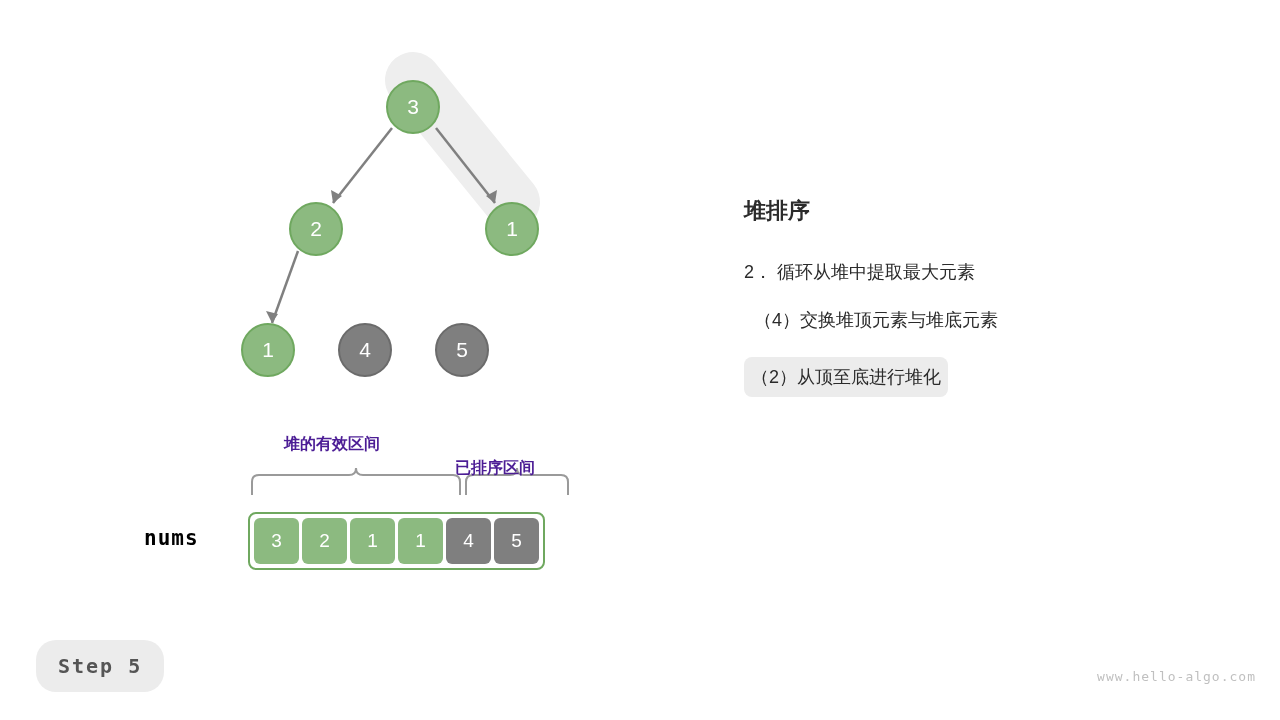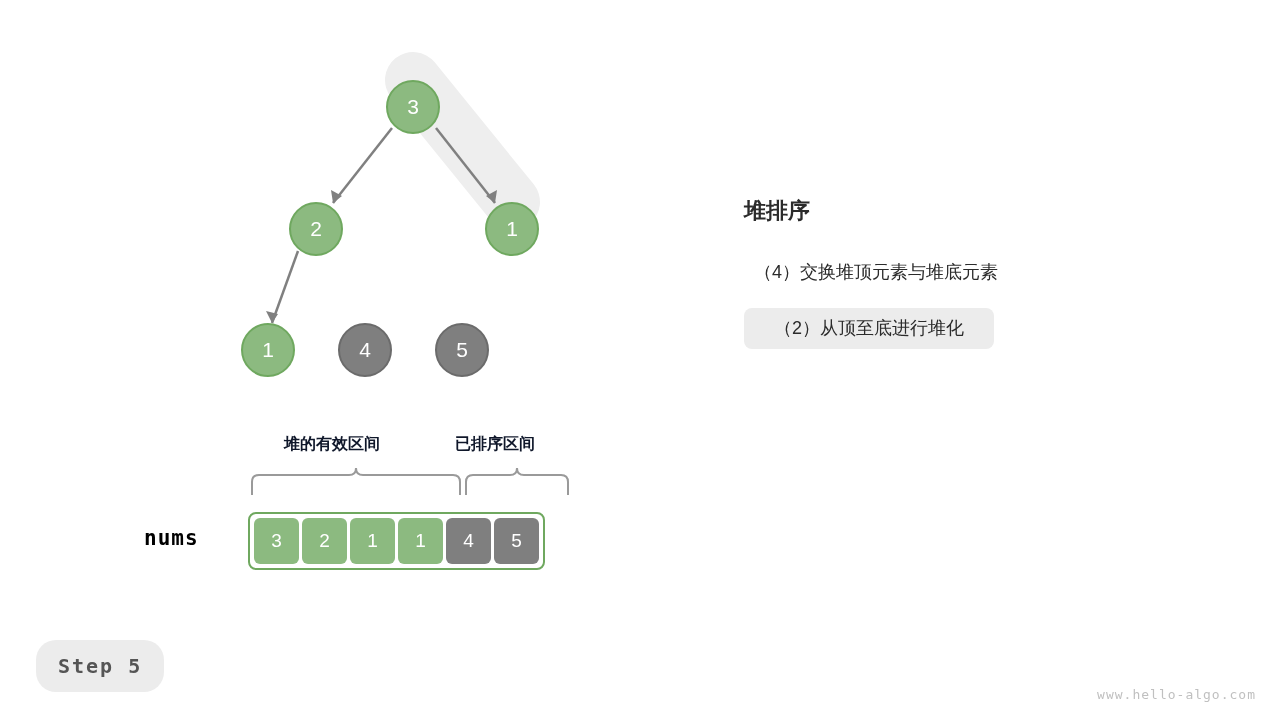--- a/index.html
+++ b/index.html
@@ -46,21 +46,21 @@
   .node.gray {
     background: #7f7f7f;
     border: 2px solid #6b6b6b;
   }
 
   
   .region-label {
     position: absolute;
     font-size: 16px;
     font-weight: bold;
-    color: #0f172a;
+    color: #4c1d95;
     white-space: nowrap;
   }
 
   
   .nums-label {
     position: absolute;
     left: 144px;
     top: 526px;
     font-family: "DejaVu Sans Mono", "Liberation Mono", monospace;
     font-size: 21px;
@@ -111,21 +111,21 @@
     margin-bottom: 24px;
     line-height: 1.35;
   }
   .step-line.sub {
     margin-left: 10px;
   }
   .step-line.highlight {
     display: inline-block;
     background: #ececec;
     border-radius: 8px;
-    padding: 8px 30px;
+    padding: 8px 7px;
     margin-left: 0px;
     margin-bottom: 0;
   }
 
   
   .step-badge {
     position: absolute;
     left: 36px;
     top: 640px;
     background: #ececec;
@@ -135,21 +135,21 @@
     font-size: 20px;
     font-weight: bold;
     color: #555555;
     letter-spacing: 2px;
   }
 
   
   .watermark {
     position: absolute;
     right: 24px;
-    bottom: 18px;
+    bottom: 36px;
     font-family: "DejaVu Sans Mono", "Liberation Mono", monospace;
     font-size: 13px;
     color: #c0c0c0;
     letter-spacing: 1px;
   }
 </style>
 </head>
 <body>
 
 <div class="stage">
@@ -184,21 +184,21 @@
     <span>1</span>
   </div>
   <div class="node gray" style="left:338px; top:323px;">
     <span>4</span>
   </div>
   <div class="node gray" style="left:435px; top:323px;">
     <span>5</span>
   </div>
 
   <div class="region-label" style="left:284px; top:434px;">堆的有效区间</div>
-  <div class="region-label" style="left:455px; top:434px;">已排序区间</div>
+  <div class="region-label" style="left:455px; top:458px;">已排序区间</div>
 
   <div class="nums-label">nums</div>
   <div class="array-box">
     <div class="cell green">
       <span>3</span>
     </div>
     <div class="cell green">
       <span>2</span>
     </div>
     <div class="cell green">
@@ -210,20 +210,21 @@
     <div class="cell gray">
       <span>4</span>
     </div>
     <div class="cell gray">
       <span>5</span>
     </div>
   </div>
 
   <div class="panel">
     <div class="panel-title">堆排序</div>
+    <div class="step-line">2． 循环从堆中提取最大元素</div>
     <div class="step-line sub">（4）交换堆顶元素与堆底元素</div>
     <div class="step-line highlight">（2）从顶至底进行堆化</div>
   </div>
 
   <div class="step-badge">Step 5</div>
 
   <div class="watermark">www.hello-algo.com</div>
 
 </div>
 

